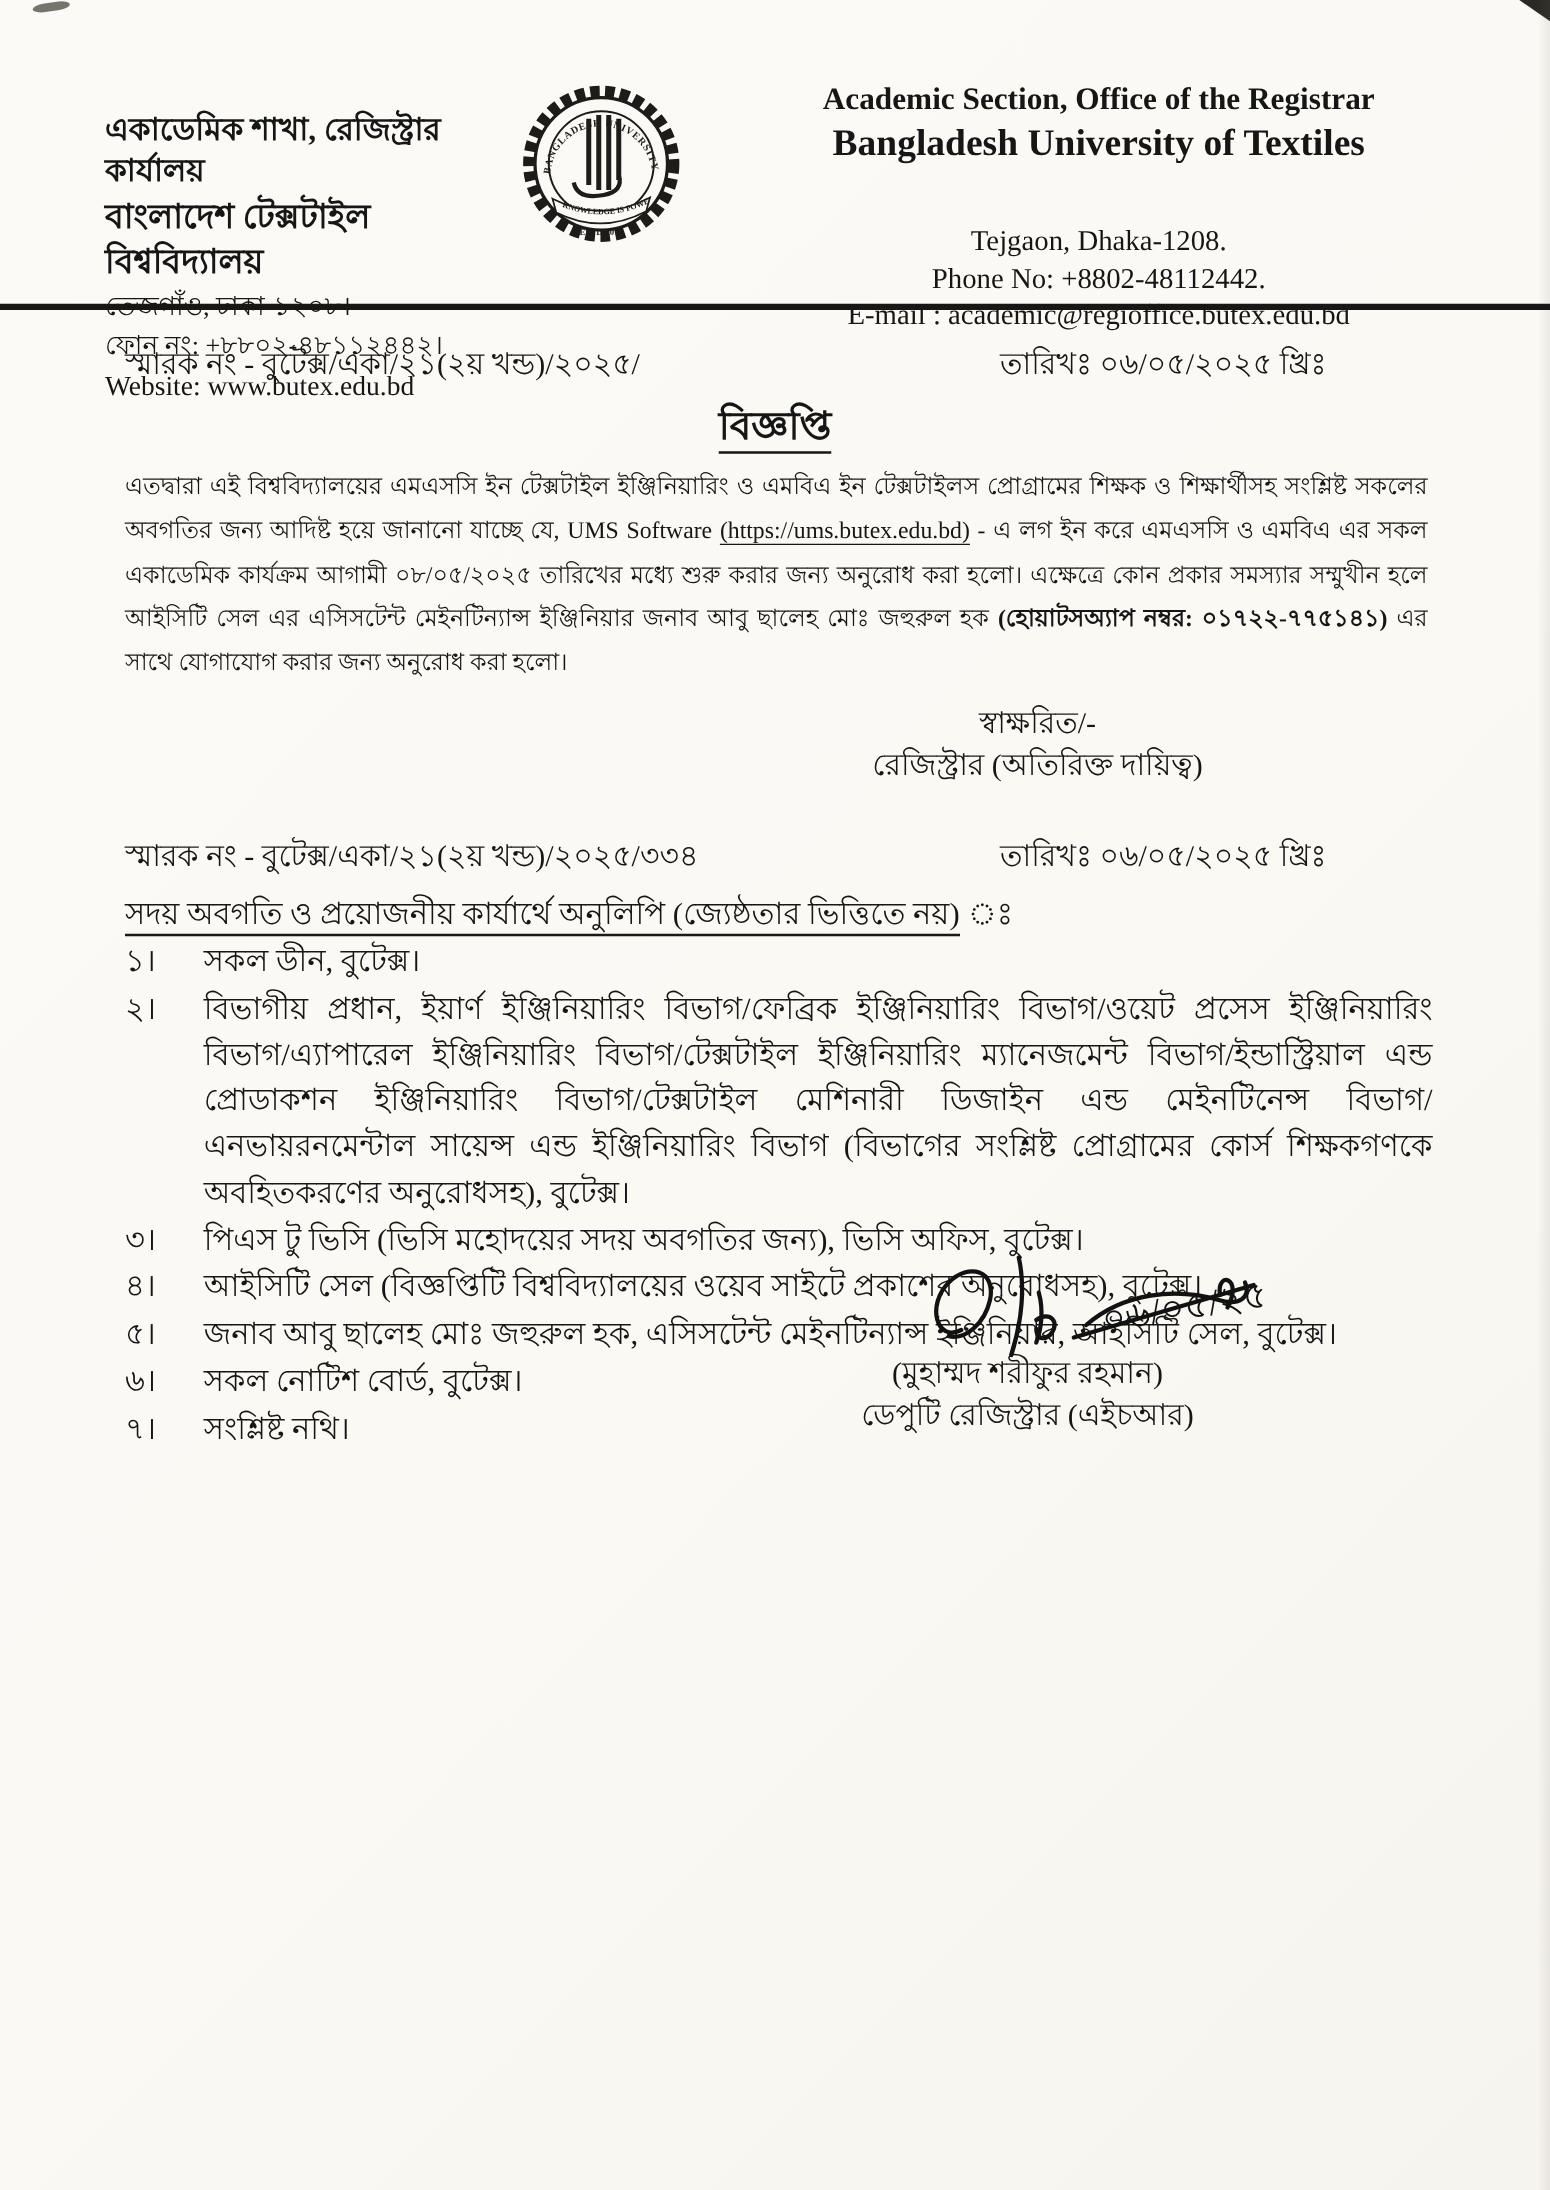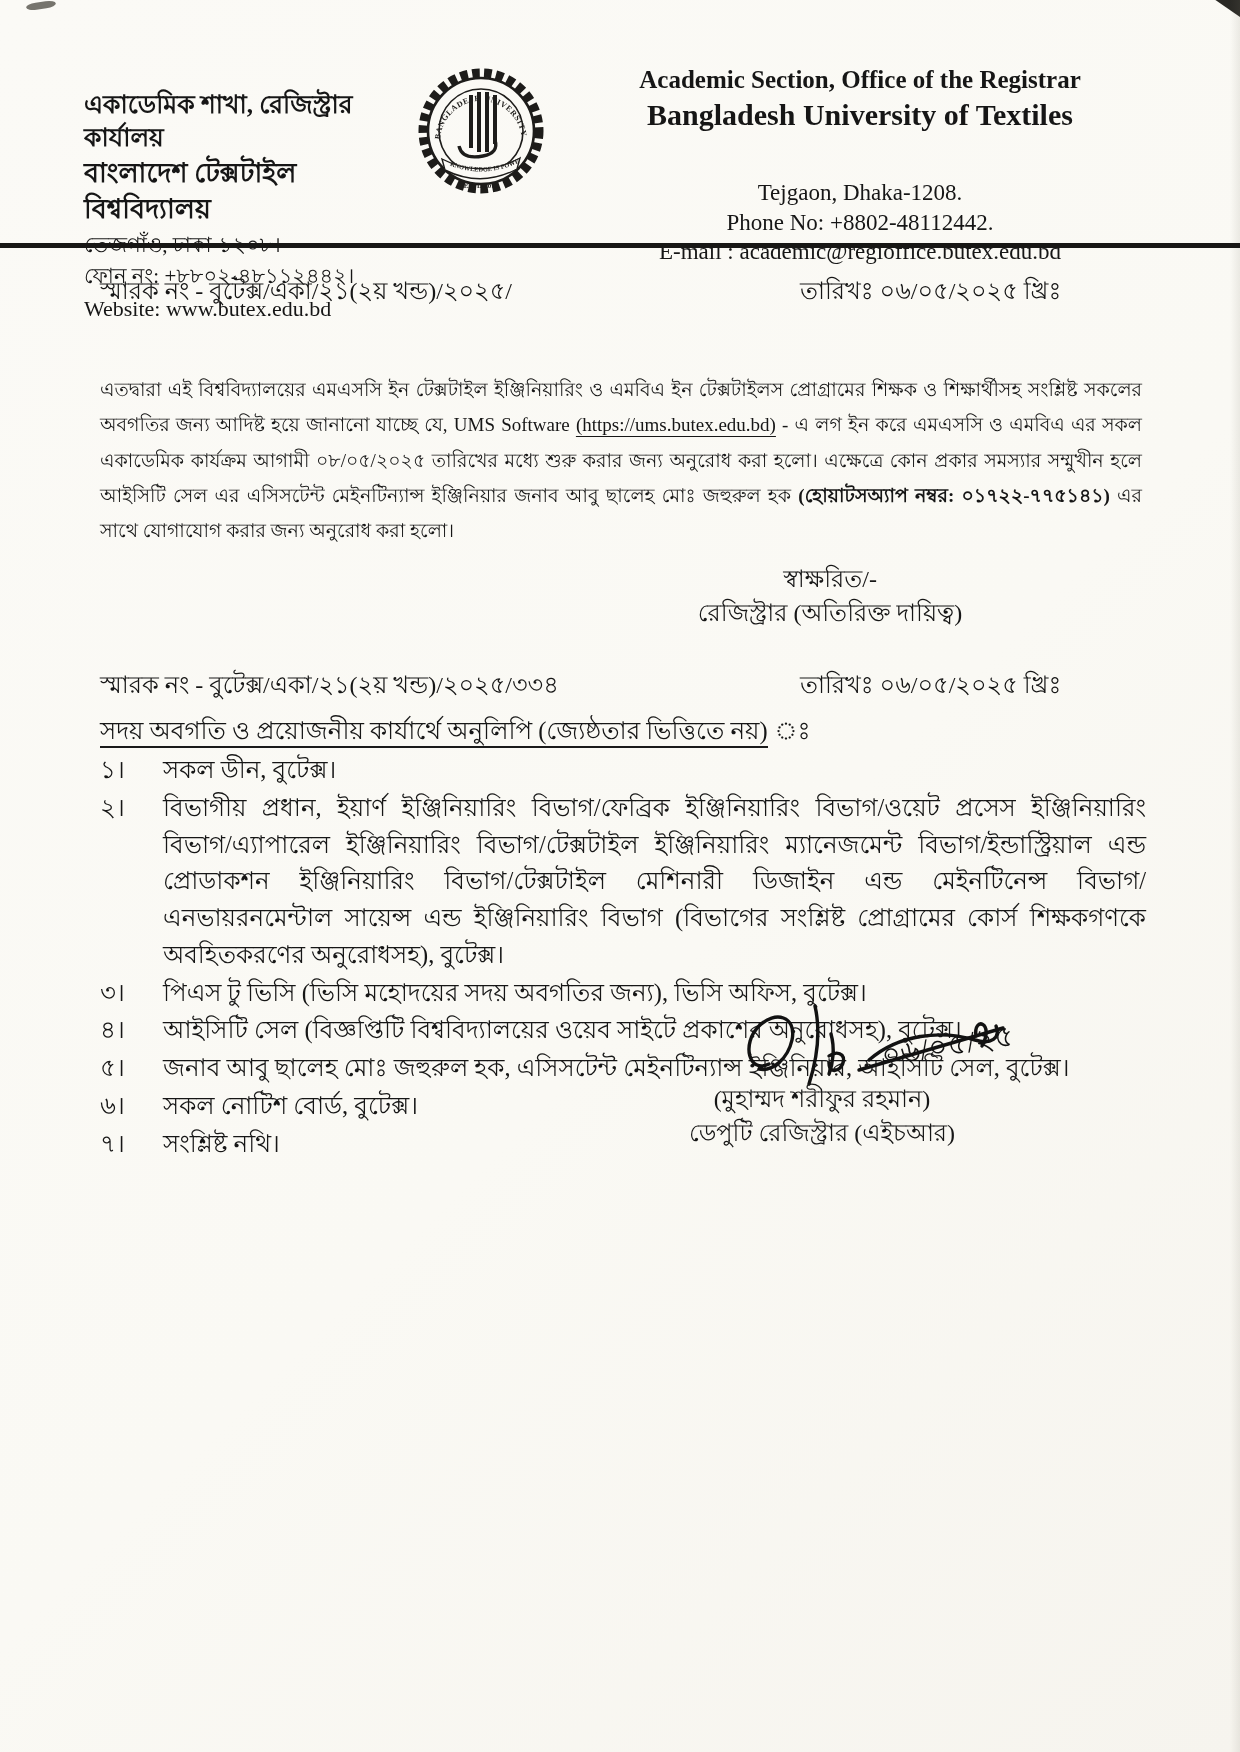--- a/index.html
+++ b/index.html
@@ -18,21 +18,21 @@
   .corner-wedge-tr{position:absolute;right:0;top:0;width:30px;height:20px;background:#2a2925;clip-path:polygon(18% 0,100% 0,100% 85%);}
   .edge-shade{position:absolute;right:0;top:0;width:10px;height:100%;background:linear-gradient(to left,rgba(120,115,100,.12),rgba(0,0,0,0));}
 
   
   .lh-left{position:absolute;left:84px;top:60px;width:302px;text-align:left;line-height:1.32;margin-top:28px;}
   .lh-left .l1{font-size:25px;font-weight:700;}
   .lh-left .l2{font-size:27px;font-weight:700;margin-top:2px;}
   .lh-left .l3{font-size:21px;margin-top:5px;}
   .lh-left .l4{font-size:21px;margin-top:3px;}
   .lh-left .l5{font-size:22px;margin-top:3px;}
-  .lh-right{position:absolute;left:598px;top:64px;width:524px;text-align:center;line-height:1.28;}
+  .lh-right{position:absolute;left:617px;top:64px;width:524px;text-align:center;line-height:1.28;}
   .lh-right .r1{font-size:25px;font-weight:700;}
   .lh-right .r2{font-size:30px;font-weight:700;}
   .lh-right .r3{font-size:23px;margin-top:44px;}
   .lh-right .r4{font-size:23px;}
   .lh-right .r5{font-size:23px;}
   .logo{position:absolute;left:414px;top:64px;width:134px;height:134px;}
   .rule{position:absolute;left:0;top:243px;width:1240px;height:5px;background:#181715;}
 
   
   .memo-row{position:absolute;left:100px;width:1040px;height:34px;font-size:24px;}
@@ -116,20 +116,23 @@
     <div class="r5">E-mail : academic@regioffice.butex.edu.bd</div>
   </div>
 
   <div class="rule"></div>
 
   <div class="memo-row memo1">
     <span class="num">স্মারক নং - বুটেক্স/একা/২১(২য় খন্ড)/২০২৫/</span>
     <span class="date">তারিখঃ ০৬/০৫/২০২৫ খ্রিঃ</span>
   </div>
 
+  <div class="title">
+    <span>বিজ্ঞপ্তি</span>
+  </div>
 
   <p class="body-par"><span>এতদ্বারা এই বিশ্ববিদ্যালয়ের এমএসসি ইন টেক্সটাইল ইঞ্জিনিয়ারিং ও এমবিএ ইন টেক্সটাইলস প্রোগ্রামের শিক্ষক ও শিক্ষার্থীসহ সংশ্লিষ্ট সকলের অবগতির জন্য আদিষ্ট হয়ে জানানো যাচ্ছে যে, UMS Software </span><span class="u">(https://ums.butex.edu.bd)</span><span> - এ লগ ইন করে এমএসসি ও এমবিএ এর সকল একাডেমিক কার্যক্রম আগামী ০৮/০৫/২০২৫ তারিখের মধ্যে শুরু করার জন্য অনুরোধ করা হলো। এক্ষেত্রে কোন প্রকার সমস্যার সম্মুখীন হলে আইসিটি সেল এর এসিসটেন্ট মেইনটিন্যান্স ইঞ্জিনিয়ার জনাব আবু ছালেহ মোঃ জহুরুল হক </span><span class="b">(হোয়াটসঅ্যাপ নম্বর: ০১৭২২-৭৭৫১৪১)</span><span> এর সাথে যোগাযোগ করার জন্য অনুরোধ করা হলো।</span></p>
 
   <div class="sig1">
     <div>স্বাক্ষরিত/-</div>
     <div>রেজিস্ট্রার (অতিরিক্ত দায়িত্ব)</div>
   </div>
 
   <div class="memo-row memo2">
     <span class="num">স্মারক নং - বুটেক্স/একা/২১(২য় খন্ড)/২০২৫/৩৩৪</span>

